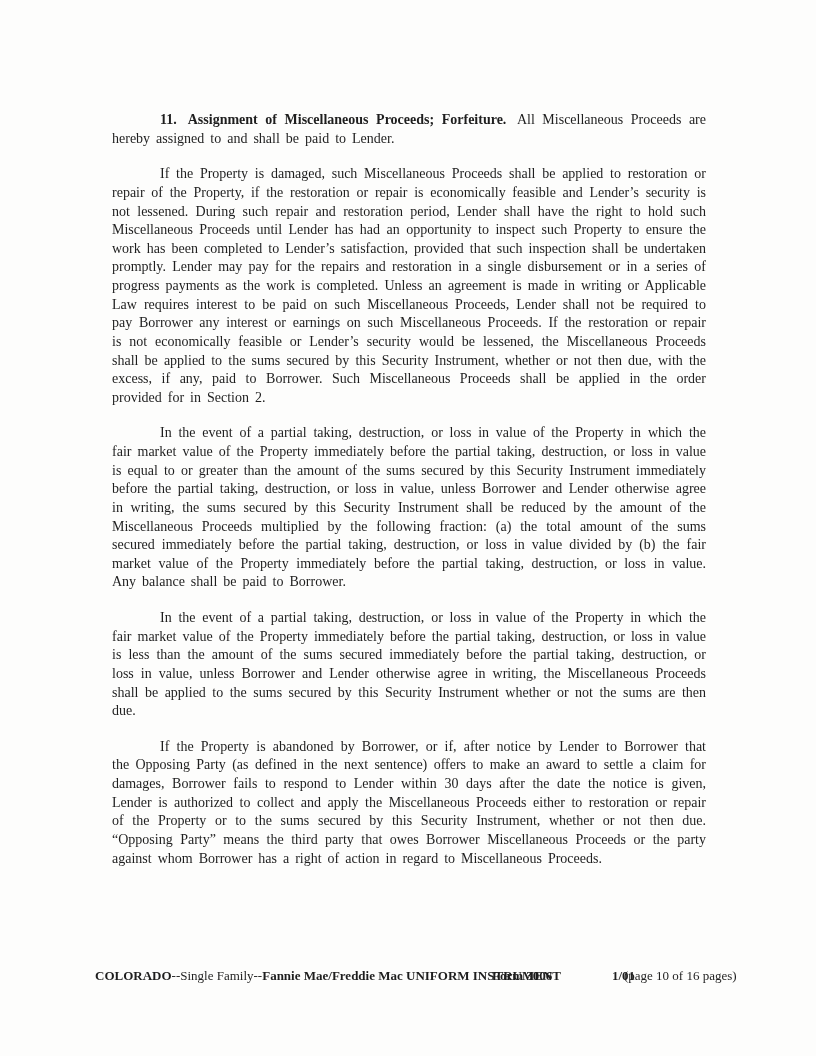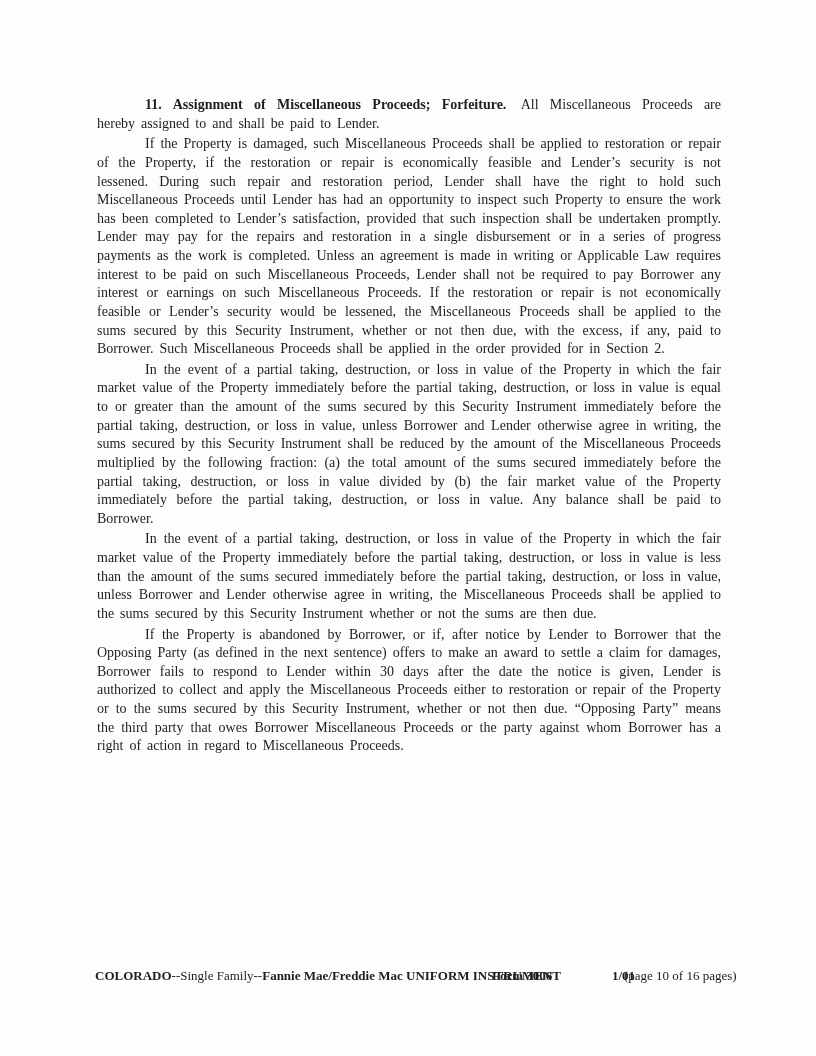--- a/index.html
+++ b/index.html
@@ -20,21 +20,21 @@
     position: absolute;
     left: 95px;
     top: 94px;
     width: 628px;
     font-size: 14px;
     line-height: 18.62px;
     text-align: justify;
     word-spacing: 2.5px;
   }
   .para {
-    margin: 2px;
+    margin: 17px;
     text-indent: 48px;
   }
   .b { font-weight: bold; }
   .section-title-gap { margin-left: 11px; }
   .section-lead-gap { margin-left: 3px; }
   .footer {
     position: absolute;
     left: 0;
     top: 969px;
     width: 816px;

